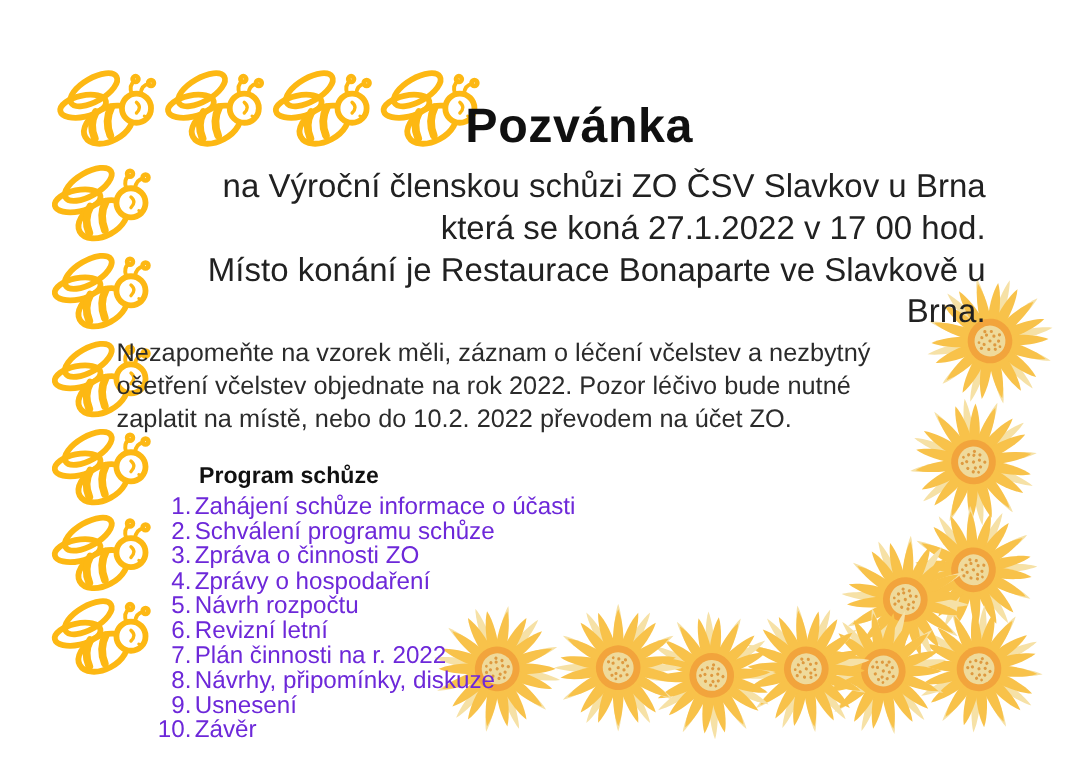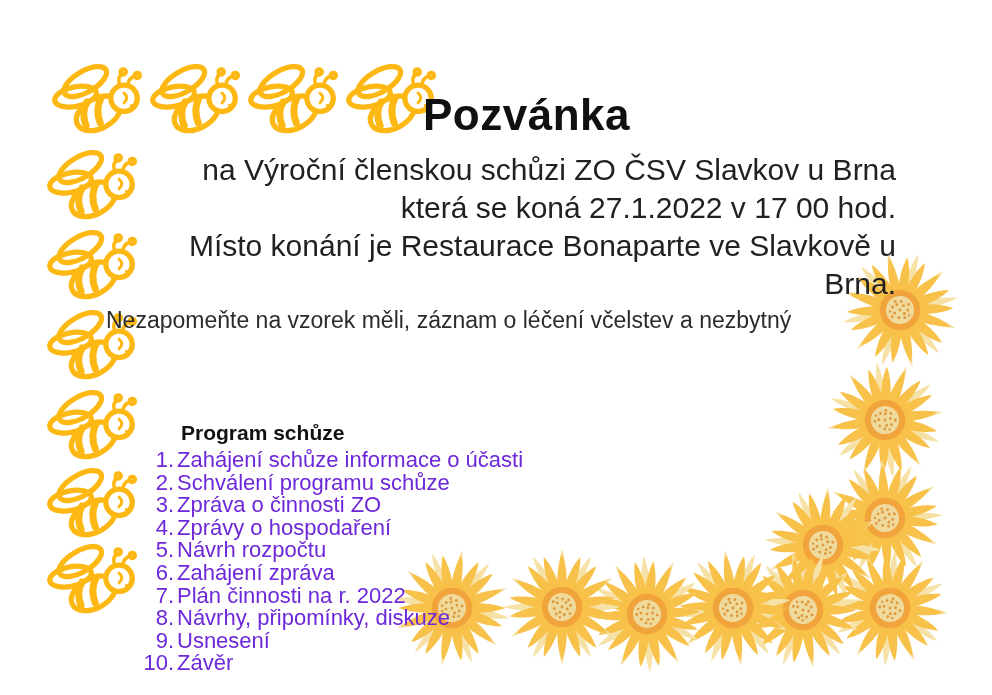--- a/index.html
+++ b/index.html
@@ -193,29 +193,31 @@
 
   <div class="intro">
     <div>na Výroční členskou schůzi ZO ČSV Slavkov u Brna</div>
     <div>která se koná 27.1.2022 v 17 00 hod.</div>
     <div>Místo konání je Restaurace Bonaparte ve Slavkově u</div>
     <div>Brna.</div>
   </div>
 
   <div class="notice">
     <div>Nezapomeňte na vzorek měli, záznam o léčení včelstev a nezbytný</div>
+    <div>ošetření včelstev objednate na rok 2022. Pozor léčivo bude nutné</div>
+    <div>zaplatit na místě, nebo do 10.2. 2022 převodem na účet ZO.</div>
   </div>
 
   <div class="program-heading">Program schůze</div>
   <ol class="program-list">
     <li>Zahájení schůze informace o účasti</li>
     <li>Schválení programu schůze</li>
     <li>Zpráva o činnosti ZO</li>
     <li>Zprávy o hospodaření</li>
     <li>Návrh rozpočtu</li>
-    <li>Zahájení zpráva</li>
+    <li>Revizní letní</li>
     <li>Plán činnosti na r. 2022</li>
     <li>Návrhy, připomínky, diskuze</li>
     <li>Usnesení</li>
     <li>Závěr</li>
   </ol>
 
 </div>
 
 </body></html>

